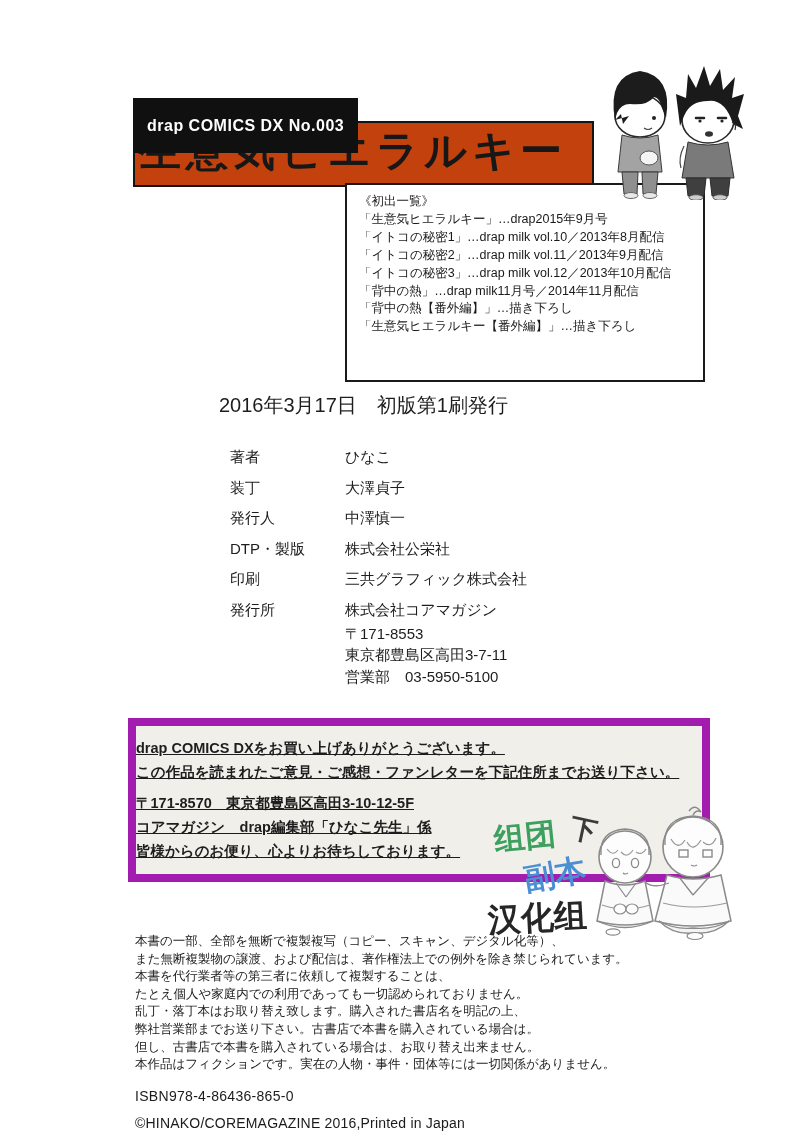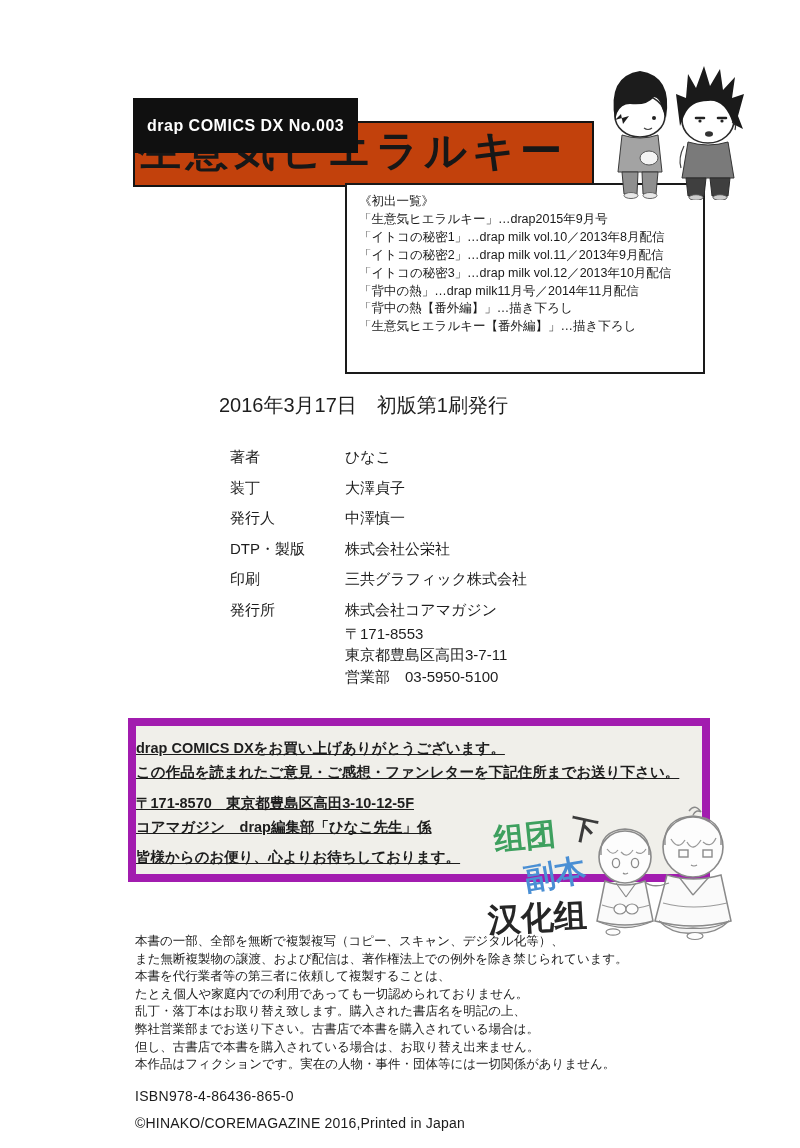--- a/index.html
+++ b/index.html
@@ -21,21 +21,21 @@
     background:#c2410c;display:flex;padding-left:4px;z-index:1;
   }
   .title-box .title{
     font-size:42px;font-weight:bold;letter-spacing:5px;color:#171717;
     white-space:nowrap;
   }
 
   
   .shoshutsu-box{
     left:345px;top:183px;width:332px;height:179px;border:2px solid #1a1a1a;
-    background:#fff;padding:8px 12px 0 12px;z-index:1;
+    background:#fff;padding:8px 12px 8px 12px;z-index:1;
   }
   .shoshutsu-box .line{
     font-size:12.5px;line-height:17.9px;white-space:nowrap;color:#191919;
   }
 
   
   .edition{left:219px;top:392px;font-size:20px;color:#1d1d1d;white-space:nowrap;}
   .credits{left:230px;top:448px;font-size:15px;color:#1d1d1d;}
   .credits .row{height:30.6px;white-space:nowrap;}
   .credits .row.compact{height:22px;}
@@ -44,21 +44,21 @@
 
   
   .feedback-box{
     left:128px;top:718px;width:552px;height:138px;border:8px solid #a21caf;
     background:#f0efea;padding:10px 14px 0 0;z-index:1;text-decoration:underline;
   }
   .feedback-box .fline{
     font-size:14.5px;font-weight:bold;color:#1d1d1d;white-space:nowrap;height:24px;line-height:24px;
   }
   .feedback-box .gap1{margin-top:7px;}
-  .feedback-box .gap2{margin-top:6px;}
+  .feedback-box .gap2{}
 
   
   .watermark{left:480px;top:812px;width:170px;height:130px;z-index:6;pointer-events:none;}
   .watermark span{position:absolute;font-weight:bold;white-space:nowrap;
     font-family:"DejaVu Sans",sans-serif;}
   .wm-1{left:14px;top:4px;font-size:31px;color:#3ea05f;transform:rotate(-6deg);}
   .wm-2{left:90px;top:0px;font-size:27px;color:#3a3a3a;transform:rotate(12deg);}
   .wm-3{left:44px;top:42px;font-size:31px;color:#4a8fd4;transform:rotate(-10deg);}
   .wm-4{left:8px;top:84px;font-size:33px;color:#262626;transform:rotate(-3deg);}
 

